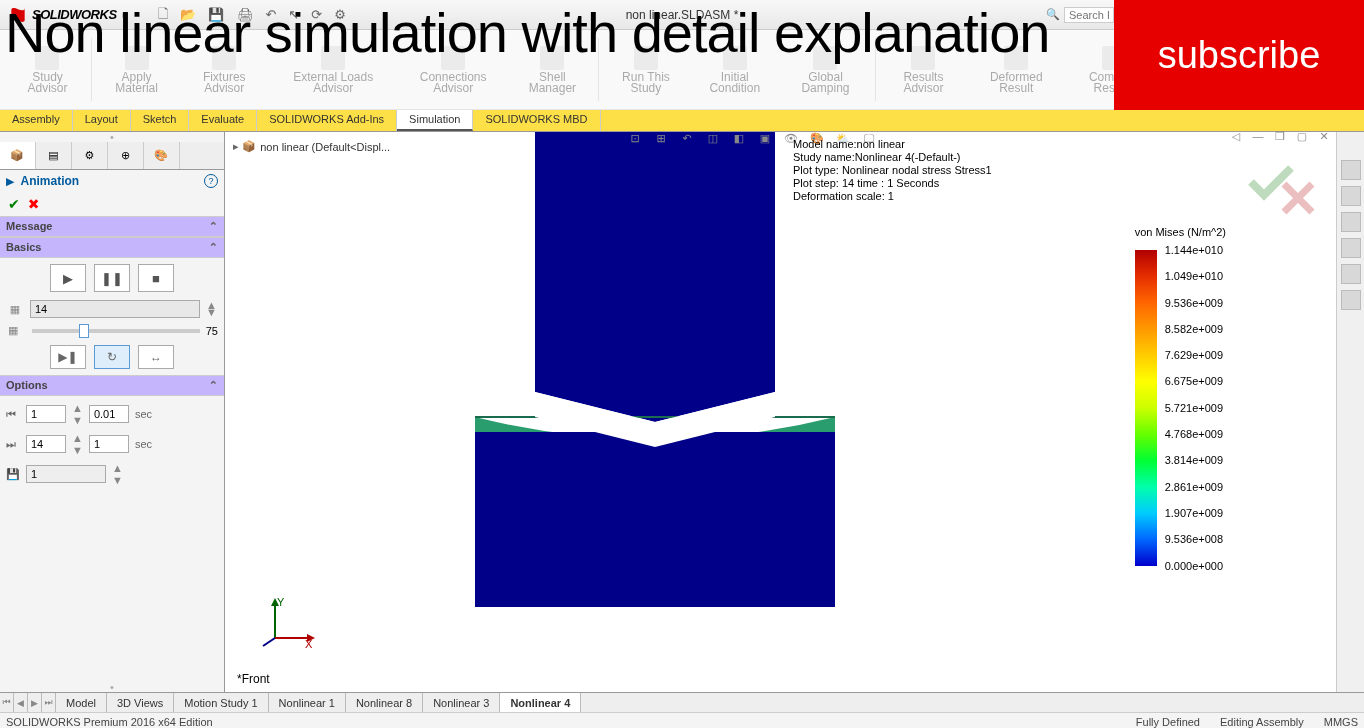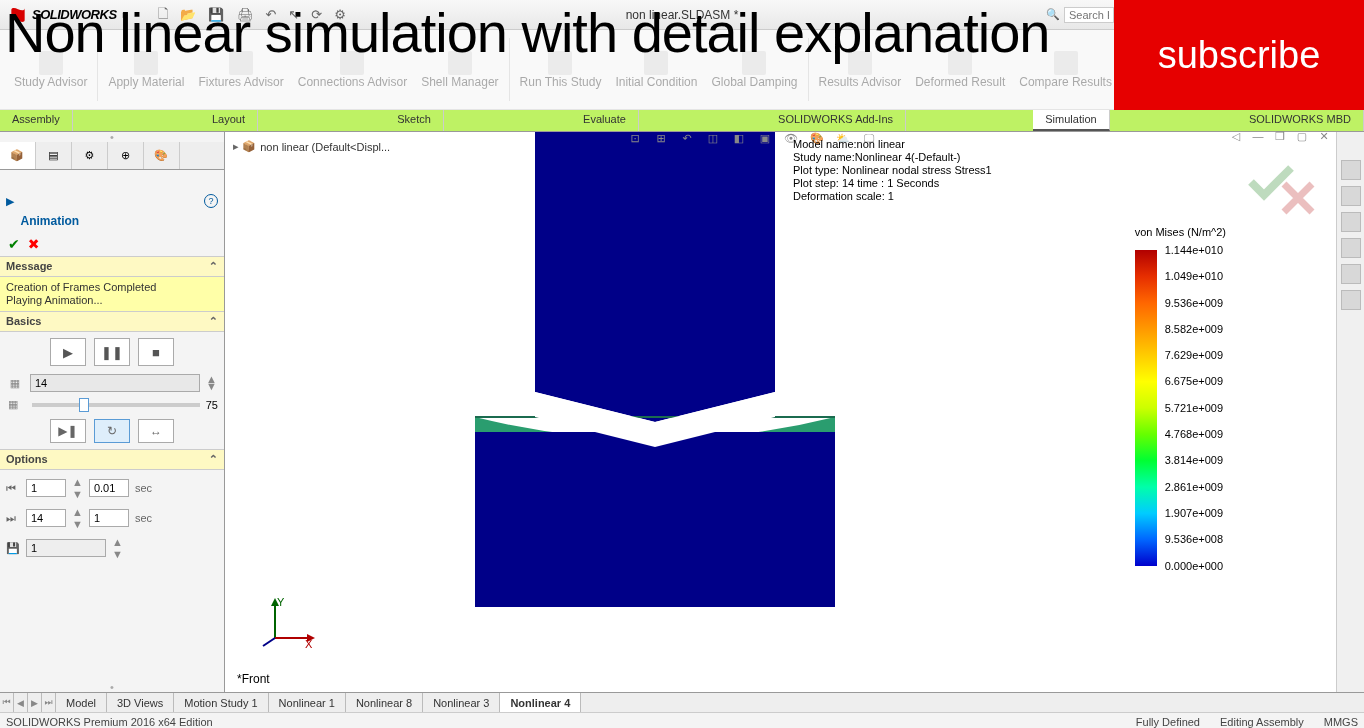--- a/index.html
+++ b/index.html
@@ -17,39 +17,39 @@
 .subscribe-btn { position: absolute; right: 0; top: 0; width: 250px; height: 110px; background: #e60000; color: #fff; display: flex; align-items: center; justify-content: center; font-size: 38px; font-family: Arial; z-index: 99; }
 
 .ribbon { height: 80px; background: #f5f5f5; border-bottom: 1px solid #ccc; display: flex; padding: 4px 8px; gap: 2px; opacity: 0.5; }
 .ribbon-group { display: flex; flex-direction: column; align-items: center; justify-content: center; padding: 2px 6px; color: #555; text-align: center; min-width: 48px; }
 .ribbon-icon { width: 24px; height: 24px; background: #d8d8d8; border-radius: 2px; margin-bottom: 2px; }
 .ribbon-sep { width: 1px; background: #ccc; margin: 4px 2px; }
 .ribbon-group span { font-size: 12px; line-height: 11px; }
 .include-img { display: flex; align-items: center; gap: 4px; color: #666; margin-left: 10px;}
 .include-img input { width: 12px; height: 12px; }
 
-.tabstrip { height: 22px; background: #bef264; display: flex; border-bottom: 1px solid #999; justify-content: space-between; }
+.tabstrip { height: 22px; background: #fde047; display: flex; border-bottom: 1px solid #999; }
 .tab { padding: 3px 12px; border-right: 1px solid #ccc; font-size: 11px; color: #333; cursor: pointer; }
 .tab.active { background: #fff; border-bottom: 2px solid #555; }
 
 .main-area { display: flex; height: 560px; position: relative; }
 
 .left-panel { width: 225px; background: #f4f4f4; border-right: 1px solid #999; display: flex; flex-direction: column; position: relative; }
 .lp-handle { height: 10px; display:flex; align-items:center; justify-content:center; color:#aaa;}
 .lp-tabs { height: 28px; display: flex; border-bottom: 1px solid #999; background: #eee; }
 .lp-tab { width: 36px; display: flex; align-items: center; justify-content: center; border-right: 1px solid #ccc; }
 .lp-tab.active { background: #fff; }
 .lp-header { display: flex; align-items: center; padding: 4px 6px; gap: 6px; }
 .lp-header .play { color: #005a9e; }
-.lp-header .title { font-weight: bold; font-size: 12px; color: #005a9e; margin-top: 40px; }
+.lp-header .title { font-weight: bold; font-size: 12px; color: #005a9e; }
 .lp-header .help { margin-left: auto; color: #005a9e; border: 1px solid #005a9e; border-radius: 50%; width: 14px; height: 14px; font-size: 9px; display:flex; align-items:center; justify-content:center; }
 .ok-cancel { display: flex; gap: 8px; padding: 4px 8px; }
 .ok-cancel .ok { color: green; font-size: 14px; }
 .ok-cancel .cancel { color: red; font-size: 14px; }
-.section-hdr { background: #fef9c3; padding: 3px 6px; font-weight: bold; color: #444; font-size: 11px; display:flex; justify-content:space-between; border-top:1px solid #ccc; border-bottom:1px solid #ccc;}
+.section-hdr { background: #c4b5fd; padding: 3px 6px; font-weight: bold; color: #444; font-size: 11px; display:flex; justify-content:space-between; border-top:1px solid #ccc; border-bottom:1px solid #ccc;}
 .section-hdr .chev { color:#666; }
 .msg-body { background: #ffffa8; padding: 4px 6px; color: #333; font-size: 10px; line-height: 13px; }
 .basics-body, .options-body { padding: 6px; }
 .play-controls { display: flex; gap: 8px; justify-content: center; margin-bottom: 8px; }
 .pc-btn { width: 36px; height: 28px; border: 1px solid #aaa; background: #fff; display: flex; align-items: center; justify-content: center; font-size: 13px; color: #555; }
 .frame-row { display: flex; align-items: center; gap: 6px; margin-bottom: 6px; }
 .frame-row .ico { width: 18px; text-align: center; color: #888; }
 .frame-row input { flex: 1; border: 1px solid #aaa; background: #e8e8e8; padding: 2px 4px; font-size: 11px; }
 .frame-row .spinner { width: 12px; display:flex; flex-direction:column; color:#888; font-size:7px; line-height:7px;}
 .slider-row { display: flex; align-items: center; gap: 6px; margin-bottom: 8px; padding-left: 2px;}
@@ -137,20 +137,24 @@
   <div class="ribbon-group">
       <div class="ribbon-icon"></div>
       <span>Apply Material</span>
     </div>
   <div class="ribbon-group">
       <div class="ribbon-icon"></div>
       <span>Fixtures Advisor</span>
     </div>
   <div class="ribbon-group">
       <div class="ribbon-icon"></div>
+      <span>External Loads Advisor</span>
+    </div>
+  <div class="ribbon-group">
+      <div class="ribbon-icon"></div>
       <span>Connections Advisor</span>
     </div>
   <div class="ribbon-group">
       <div class="ribbon-icon"></div>
       <span>Shell Manager</span>
     </div>
   <div class="ribbon-sep"></div>
   <div class="ribbon-group">
       <div class="ribbon-icon"></div>
       <span>Run This Study</span>
@@ -214,24 +218,20 @@
       <span class="help">?</span>
     </div>
     <div class="ok-cancel">
       <span class="ok">✔</span>
       <span class="cancel">✖</span>
     </div>
     <div class="section-hdr">
         <span>Message</span>
         <span class="chev">⌃</span>
       </div>
-    <div class="msg-body">
-      <div>Creation of Frames Completed</div>
-      <div>Playing Animation...</div>
-    </div>
     <div class="section-hdr">
         <span>Basics</span>
         <span class="chev">⌃</span>
       </div>
     <div class="basics-body">
       <div class="play-controls">
         <div class="pc-btn">▶</div>
         <div class="pc-btn">❚❚</div>
         <div class="pc-btn">■</div>
       </div>

